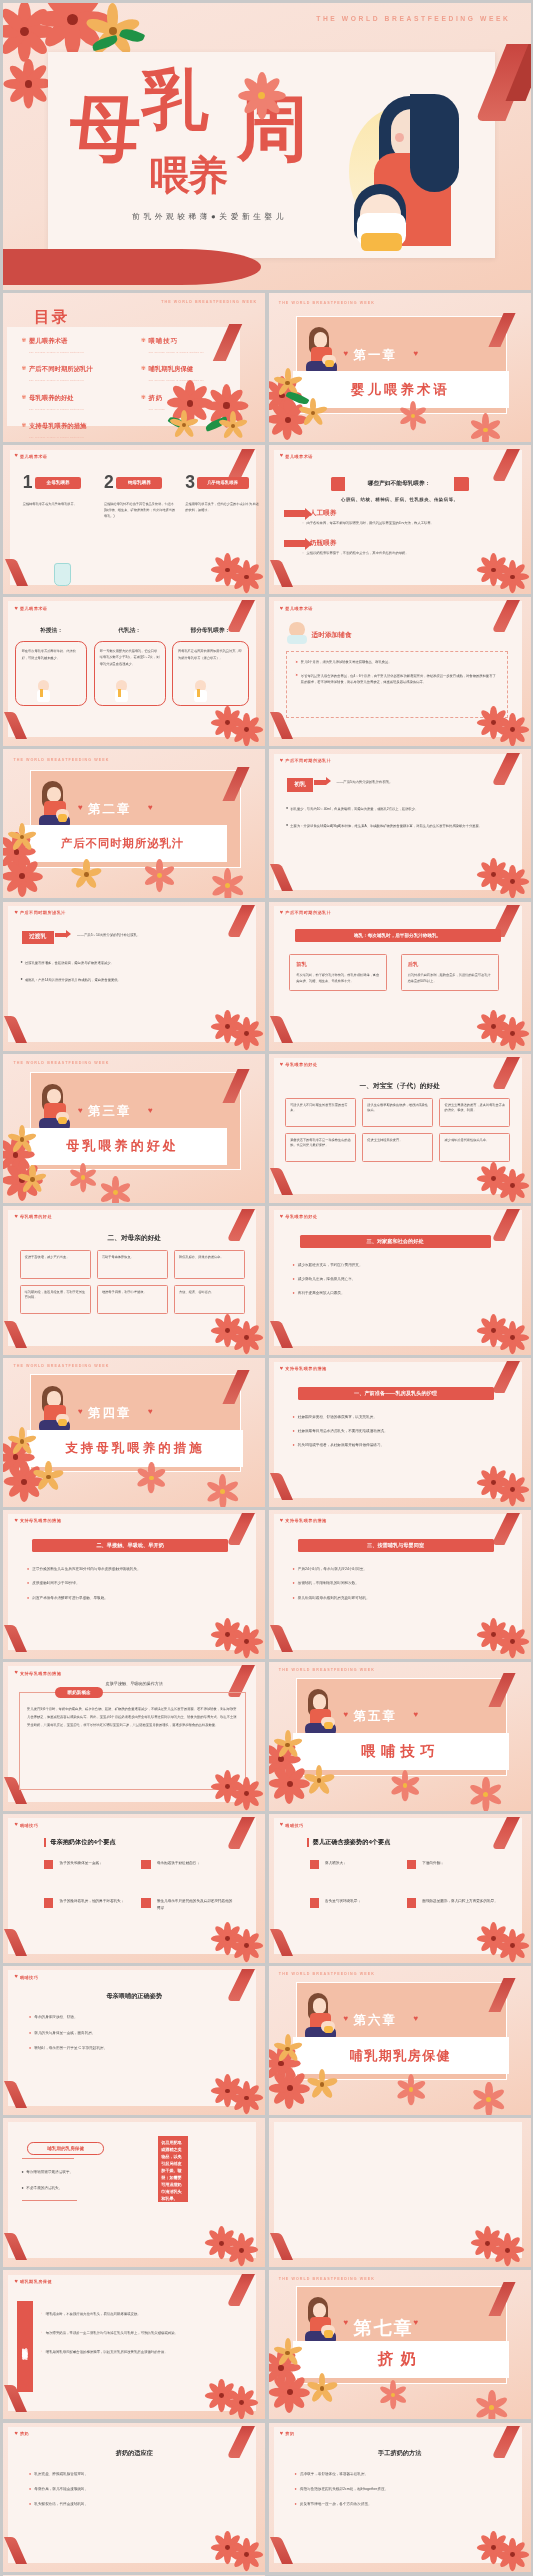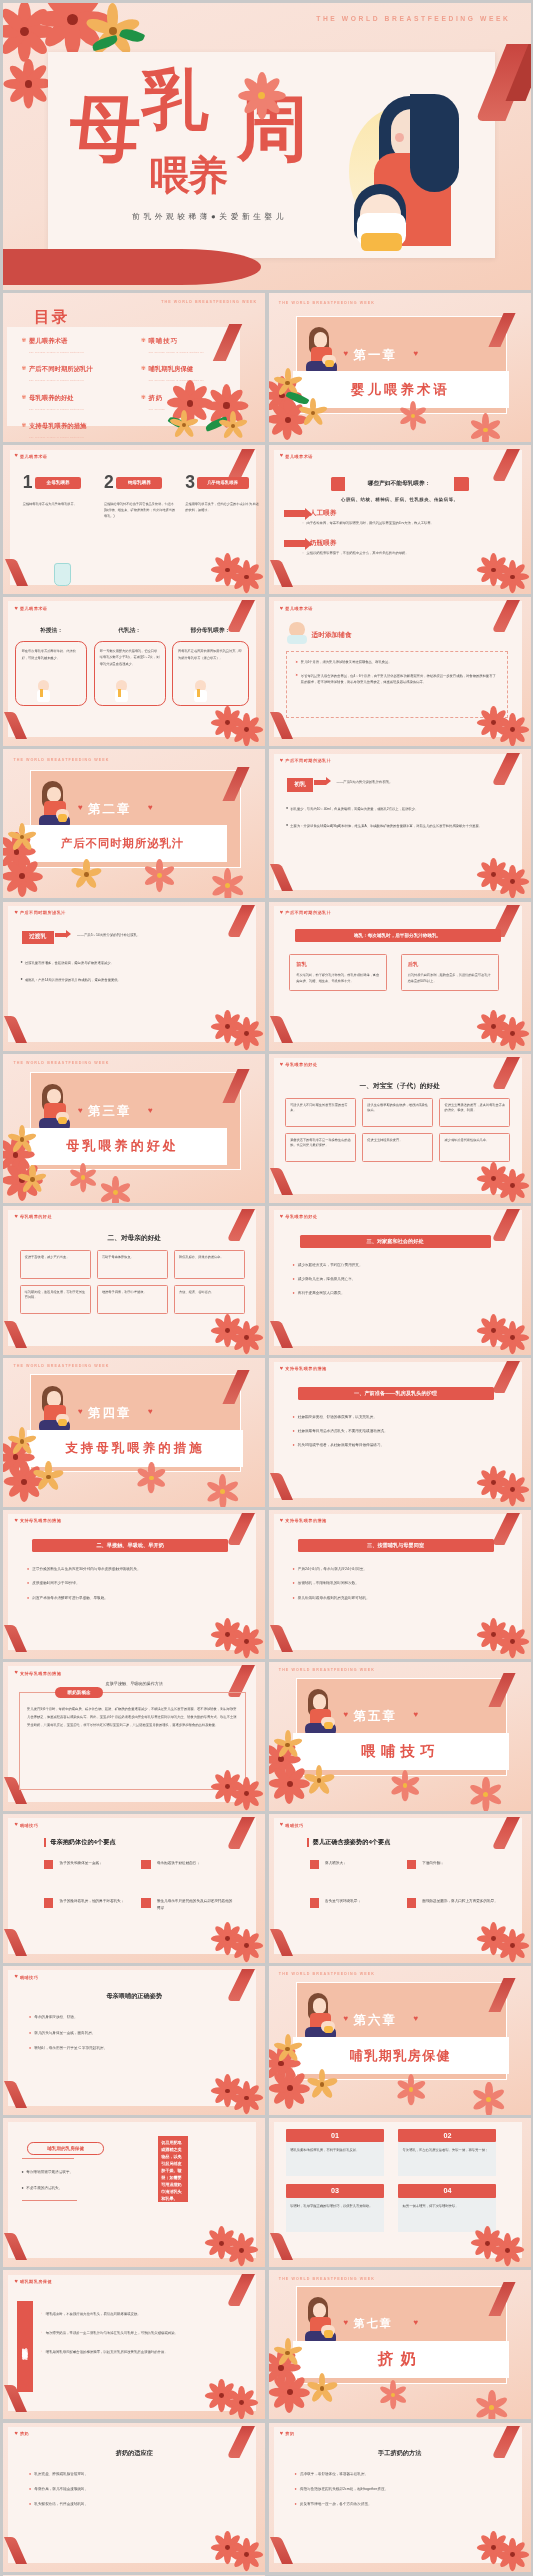--- a/index.html
+++ b/index.html
@@ -1530,38 +1530,20 @@
           <i style="transform:rotate(225deg)"></i>
           <i style="transform:rotate(270deg)"></i>
           <i style="transform:rotate(315deg)"></i>
           <b></b>
         </div>
     </div>
 
     <div class="slide th">
       <div class="paper" style="left:5.2px;top:4.1px;width:248px;height:136px;"></div>
       <div class="ribbon rbL" style="left:7.2px;bottom:7.2px;height:27px;width:11.3px;"></div>
-      <div style="position:absolute;left:17.5px;top:10.3px;display:grid;grid-template-columns:98px 98px;gap:8.2px 14.4px;">
-        <div>
-          <div style="background:#e2574c;color:#fff;text-align:center;font-size:7.2px;font-weight:bold;height:13.4px;line-height:13.4px;border-radius:1px;">01</div>
-          <div style="background:#eceff0;padding:5.2px 4.1px;height:34px;font-size:3.3px;line-height:2;color:#4a4a4a;">哺乳前柔和地按摩乳房，有利于刺激排乳反射。</div>
-        </div>
-        <div>
-          <div style="background:#e2574c;color:#fff;text-align:center;font-size:7.2px;font-weight:bold;height:13.4px;line-height:13.4px;border-radius:1px;">02</div>
-          <div style="background:#eceff0;padding:5.2px 4.1px;height:34px;font-size:3.3px;line-height:2;color:#4a4a4a;">每次哺乳，应左右乳房交替着喂。先喂一侧，再喂另一侧；</div>
-        </div>
-        <div>
-          <div style="background:#e2574c;color:#fff;text-align:center;font-size:7.2px;font-weight:bold;height:13.4px;line-height:13.4px;border-radius:1px;">03</div>
-          <div style="background:#eceff0;padding:5.2px 4.1px;height:34px;font-size:3.3px;line-height:2;color:#4a4a4a;">喂哺时，乳母掌握正确的喂哺技巧，以使婴儿有效吸吮。</div>
-        </div>
-        <div>
-          <div style="background:#e2574c;color:#fff;text-align:center;font-size:7.2px;font-weight:bold;height:13.4px;line-height:13.4px;border-radius:1px;">04</div>
-          <div style="background:#eceff0;padding:5.2px 4.1px;height:34px;font-size:3.3px;line-height:2;color:#4a4a4a;">如另一侧未哺完，待下次喂哺时先喂。</div>
-        </div>
-      </div>
       <div class="flower" style="left:210px;top:116px;width:17.5px;height:17.5px;--pc:#ea6a5a;--cc:#9c2b22;">
           <i style="transform:rotate(0)"></i>
           <i style="transform:rotate(45deg)"></i>
           <i style="transform:rotate(90deg)"></i>
           <i style="transform:rotate(135deg)"></i>
           <i style="transform:rotate(180deg)"></i>
           <i style="transform:rotate(225deg)"></i>
           <i style="transform:rotate(270deg)"></i>
           <i style="transform:rotate(315deg)"></i>
           <b></b>
@@ -1631,21 +1613,21 @@
       <div class="peach" style="position:absolute;left:27px;top:15.5px;width:211px;height:98px;border:1px solid #fff;"></div>
       <div class="ribbon" style="top:11.3px;right:23px;width:12.4px;height:34px;background:linear-gradient(180deg,#c8453f,#dd6a5e);transform:skewX(-24deg);"></div>
       <div style="position:absolute;left:32px;top:27px;width:39px;height:47px;">
         <div style="position:absolute;left:7.2px;top:0;width:20.6px;height:27px;background:#7d4a33;border-radius:10.3px 10.3px 6.2px 6.2px;"></div>
         <div style="position:absolute;left:12.4px;top:5.2px;width:13.4px;height:15.5px;background:#fbdcc8;border-radius:6.7px;"></div>
         <div style="position:absolute;left:9.3px;top:19.6px;width:21.6px;height:18.5px;background:#e8604b;border-radius:4.1px;"></div>
         <div style="position:absolute;left:4.1px;top:34px;width:31px;height:13.4px;background:#3a3570;border-radius:5.2px;"></div>
         <div style="position:absolute;left:20.6px;top:28px;width:13.4px;height:10.3px;background:#fbdcc8;border-radius:5.2px;"></div>
         <div style="position:absolute;left:23px;top:33px;width:9.3px;height:7.2px;background:#f7b844;border-radius:3.1px;"></div>
       </div>
-      <div class="chapnum" style="left:85px;top:46px;font-size:11px;text-align:center;">第七章</div>
+      <div class="chapnum" style="left:85px;top:46px;font-size:18px;text-align:center;">第七章</div>
       <span style="position:absolute;left:75px;top:48px;color:#e2574c;font-size:8.2px;">♥</span>
       <span style="position:absolute;left:145px;top:48px;color:#e2574c;font-size:8.2px;">♥</span>
       <div class="white" style="position:absolute;left:24px;top:71px;width:216px;height:37px;"></div>
       <div class="chapname" style="position:absolute;left:24px;top:71px;width:216px;height:37px;display:flex;align-items:center;justify-content:center;font-size:15.5px;letter-spacing:7.2px;">挤奶</div>
       <div class="flower" style="left:2.1px;top:87px;width:20.6px;height:20.6px;--pc:#ea6a5a;--cc:#9c2b22;">
           <i style="transform:rotate(0)"></i>
           <i style="transform:rotate(45deg)"></i>
           <i style="transform:rotate(90deg)"></i>
           <i style="transform:rotate(135deg)"></i>
           <i style="transform:rotate(180deg)"></i>

